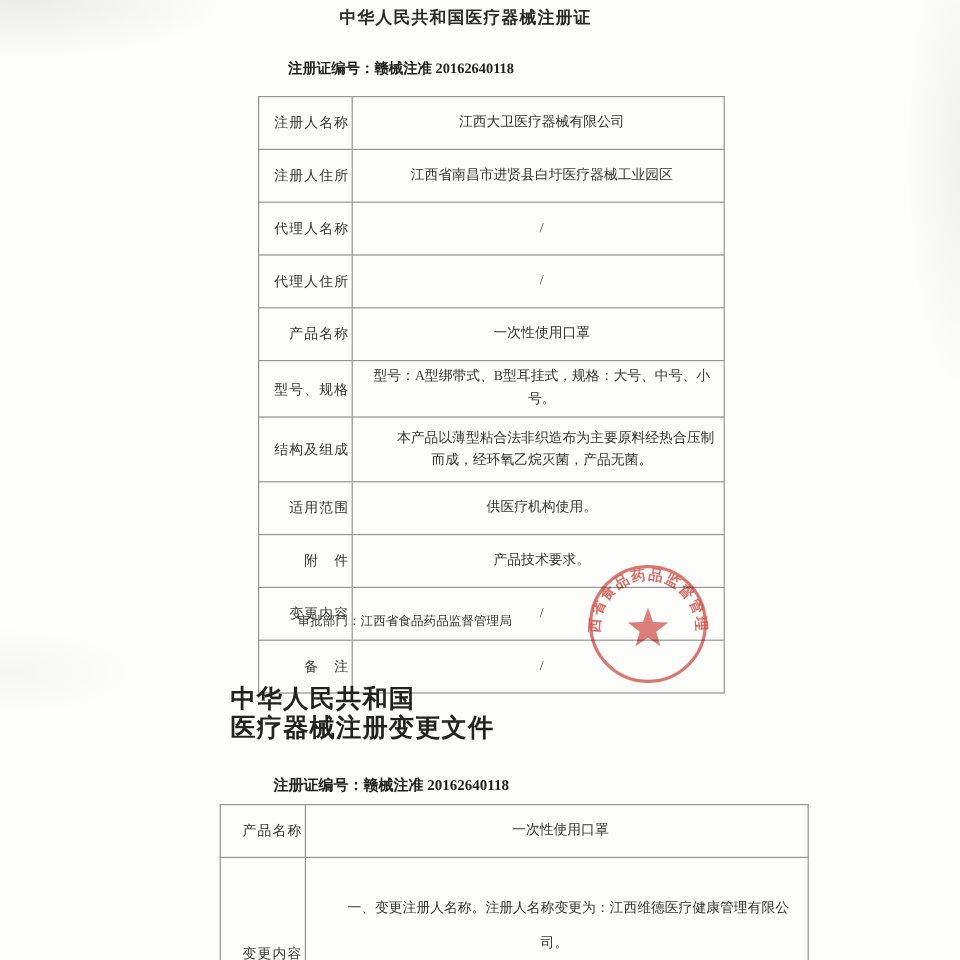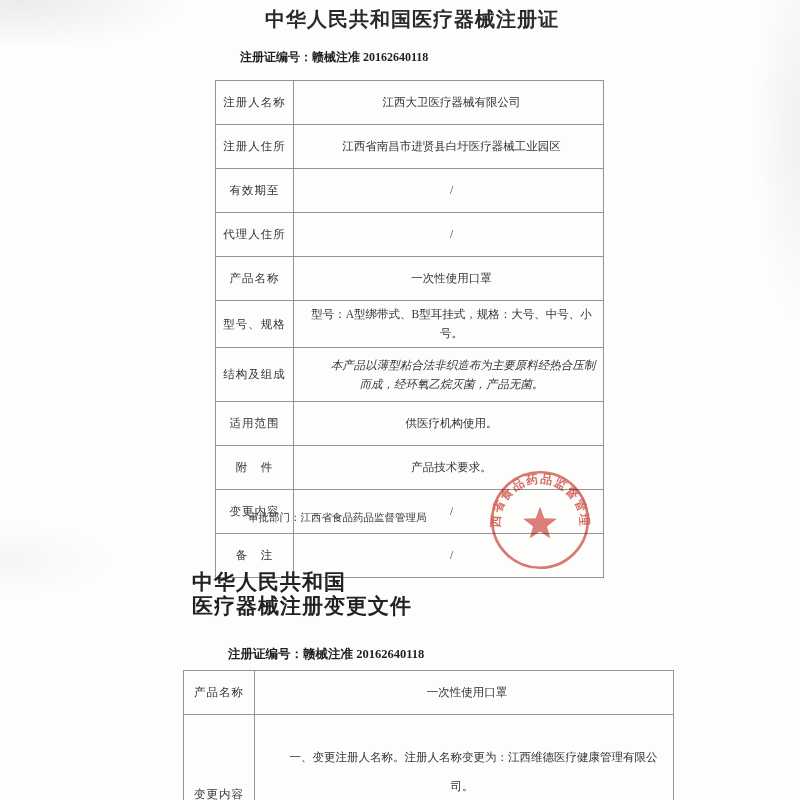--- a/index.html
+++ b/index.html
@@ -12,43 +12,43 @@
   .page{
     position:relative;width:800px;height:800px;overflow:hidden;
     background:
       radial-gradient(ellipse 240px 70px at 20px 0px, rgba(0,0,0,0.07), rgba(0,0,0,0) 70%),
       radial-gradient(ellipse 60px 260px at 800px 130px, rgba(0,0,0,0.05), rgba(0,0,0,0) 75%),
       radial-gradient(ellipse 150px 50px at 0px 560px, rgba(0,0,0,0.03), rgba(0,0,0,0) 75%),
       #fdfdfc;
   }
   .cert-title{
     position:absolute;top:6px;left:0;width:776px;margin:0;
-    text-align:center;font-size:20px;font-weight:600;letter-spacing:1px;color:#2a2a2a;padding-left:24px;
+    text-align:center;font-size:14px;font-weight:600;letter-spacing:1px;color:#2a2a2a;
   }
   .reg-line{position:absolute;font-weight:600;color:#1f1f1f;white-space:nowrap;}
   .reg1{top:49px;left:240px;font-size:12px;}
   .reg2{top:646px;left:228px;font-size:12.5px;}
   table.doc{
     position:absolute;border-collapse:collapse;table-layout:fixed;
     background:transparent;
   }
   table.doc th, table.doc td{
     border:1px solid #949494;
     font-weight:normal;vertical-align:middle;
     font-size:11.5px;color:#333;
   }
-  table.doc th{text-align:center;letter-spacing:1px;padding:14px 2px;}
+  table.doc th{text-align:right;letter-spacing:1px;padding:14px 2px;}
   table.doc td{text-align:center;padding:4px 6px 4px 12px;line-height:19px;}
   .t1{top:80px;left:215px;width:389px;}
   .t1 .c1{width:78px;}
   .t1 tr.r0{height:30px;} .t1 tr.r1{height:31px;} .t1 tr.r2{height:31px;}
   .t1 tr.r3{height:31px;} .t1 tr.r4{height:30px;} .t1 tr.r5{height:35px;}
   .t1 tr.r6{height:40px;} .t1 tr.r7{height:54px;} .t1 tr.r8{height:34px;}
   .t1 tr.r9{height:37px;} .t1 tr.r10{height:35px;} .t1 tr.r11{height:34px;}
-  td.indent{text-indent:2em;padding-left:8px;padding-right:4px;font-style:italic;}
+  td.indent{text-indent:2em;padding-left:8px;padding-right:4px;}
   .dept-line{position:absolute;top:511px;left:248px;font-size:10.5px;color:#333;white-space:nowrap;}
   .dates{position:absolute;top:502px;left:465px;font-size:10.5px;color:#333;line-height:20px;white-space:nowrap;}
   .stamp{
     position:absolute;left:486px;top:466px;width:108px;height:108px;
     mix-blend-mode:multiply;opacity:0.88;pointer-events:none;
   }
   .change-title{
     position:absolute;top:570px;left:192px;width:520px;margin:0;
     text-align:left;font-size:21px;font-weight:700;line-height:24px;
     letter-spacing:1px;color:#222;
@@ -77,21 +77,21 @@
     <tbody>
         <tr class="r0">
       <th>注册人名称</th>
       <td>江西大卫医疗器械有限公司</td>
         </tr>
     <tr class="r1">
       <th>注册人住所</th>
       <td>江西省南昌市进贤县白圩医疗器械工业园区</td>
         </tr>
     <tr class="r3">
-      <th>有效期至</th>
+      <th>代理人名称</th>
       <td>/</td>
         </tr>
     <tr class="r4">
       <th>代理人住所</th>
       <td>/</td>
         </tr>
     <tr class="r5">
       <th>产品名称</th>
       <td>一次性使用口罩</td>
         </tr>

